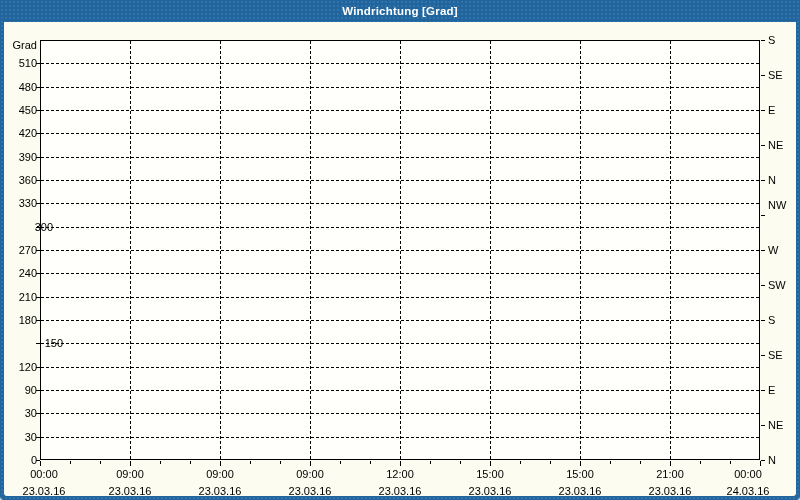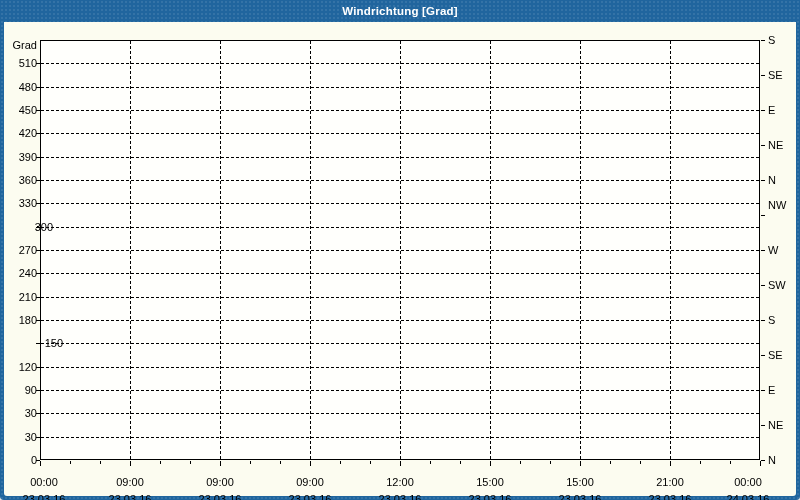--- a/index.html
+++ b/index.html
@@ -31,21 +31,21 @@
     background:var(--c-plot-bg,#FFFFFC);
   }
   .hgrid{position:absolute; height:0; border-top:1px dashed var(--c-grid,#000);}
   .vgrid{position:absolute; width:0; border-left:1px dashed var(--c-grid,#000);}
   .tick{position:absolute; background:var(--c-grid,#000);}
   .lbl{
     position:absolute; font-size:11px; color:var(--c-text,#000);
     line-height:12px; white-space:nowrap;
   }
   .lbl.right-align{text-align:right;}
-  .lbl.center{text-align:center;margin-top:8px;}
+  .lbl.center{text-align:center;}
 </style>
 </head>
 <body>
 
 <div class="window" style="--c-chrome: #20659E;">
   <div class="titlebar">
     <span>Windrichtung [Grad]</span>
   </div>
   <div class="content"></div>
   <div id="chart">

